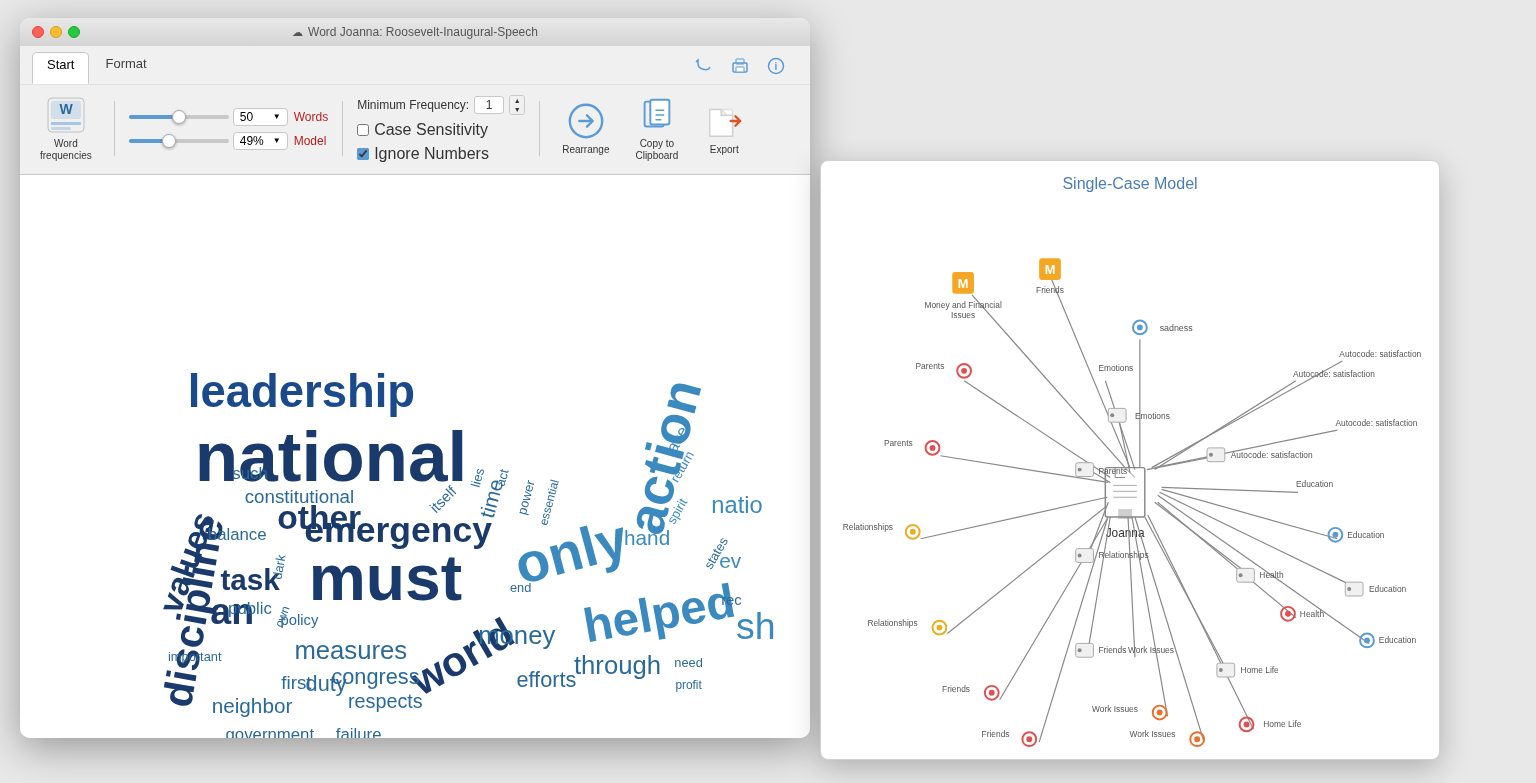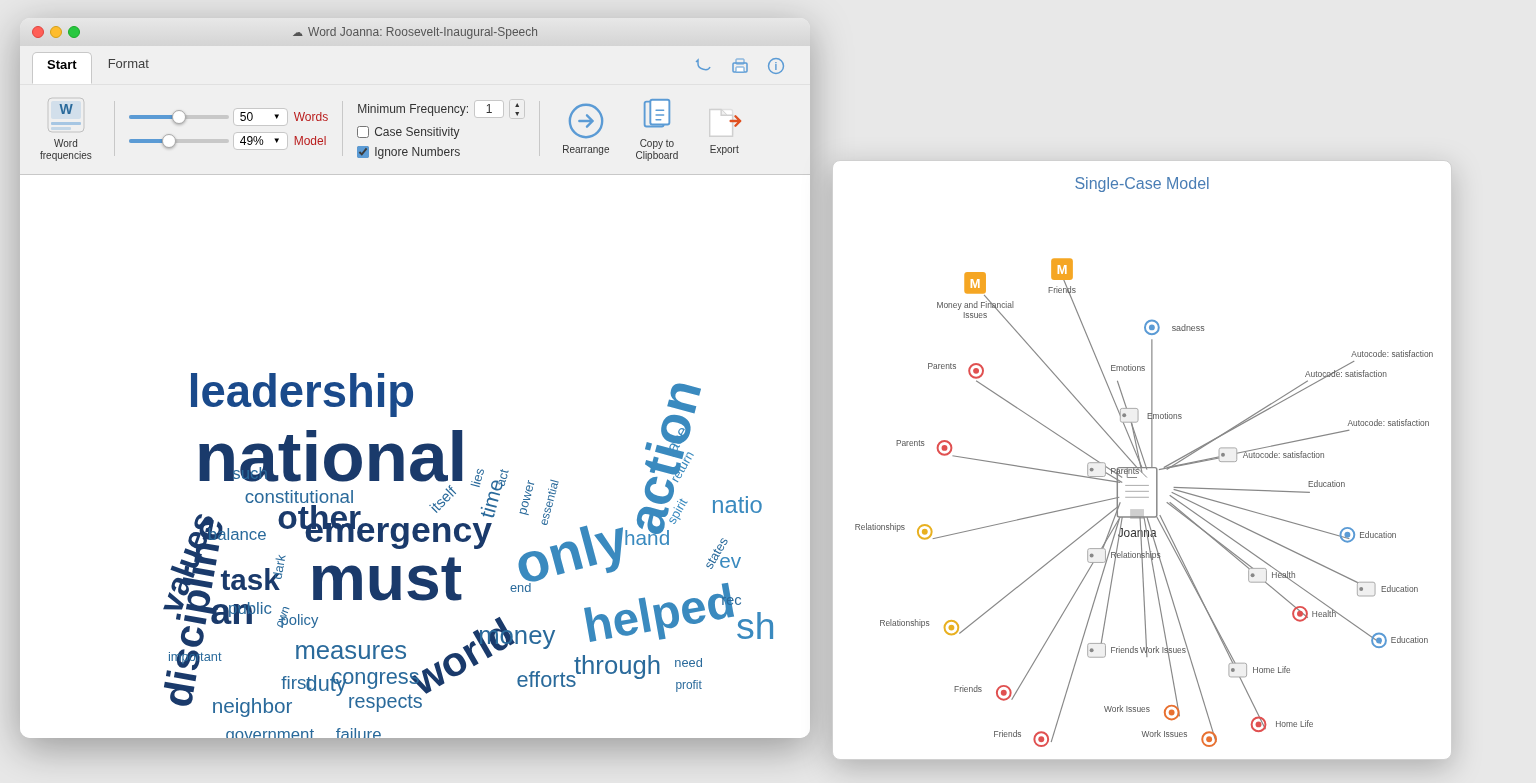--- a/index.html
+++ b/index.html
@@ -84,21 +84,21 @@
       font-size: 13px;
       font-weight: 500;
       border-radius: 5px 5px 0 0;
       cursor: pointer;
       color: #404040;
     }
     .tab.active {
       background: #fff;
       border: 1px solid #c8c8c8;
       border-bottom: 1px solid #fff;
-      font-weight: 700;
+      font-weight: 400;
       color: #000;
     }
 
     
     .toolbar-row {
       display: flex;
       align-items: center;
       padding: 6px 12px 8px;
       gap: 10px;
       background: #f0f0f0;
@@ -235,21 +235,21 @@
       justify-content: center;
       font-size: 7px;
       cursor: pointer;
       line-height: 1;
     }
     .checkbox-input {
       width: 12px;
       height: 12px;
       accent-color: #5b9bd5;
     }
-    .option-text { font-size: 12px; }
+    .option-text { font-size: 16px; }
 
     
     .toolbar-right {
       margin-left: auto;
       display: flex;
       align-items: center;
       gap: 8px;
     }
     .icon-btn {
       width: 28px;
@@ -277,21 +277,21 @@
     }
 
     
     .model-window {
       width: 620px;
       height: 600px;
       background: white;
       border-radius: 8px;
       box-shadow: 0 8px 30px rgba(0,0,0,0.25);
       position: absolute;
-      right: 84px;
+      right: 96px;
       top: 160px;
       z-index: 3;
       overflow: hidden;
       border: 1px solid #d0d0d0;
     }
     .model-title {
       text-align: center;
       font-size: 16px;
       color: #4a7eb5;
       padding: 14px 0 8px;

